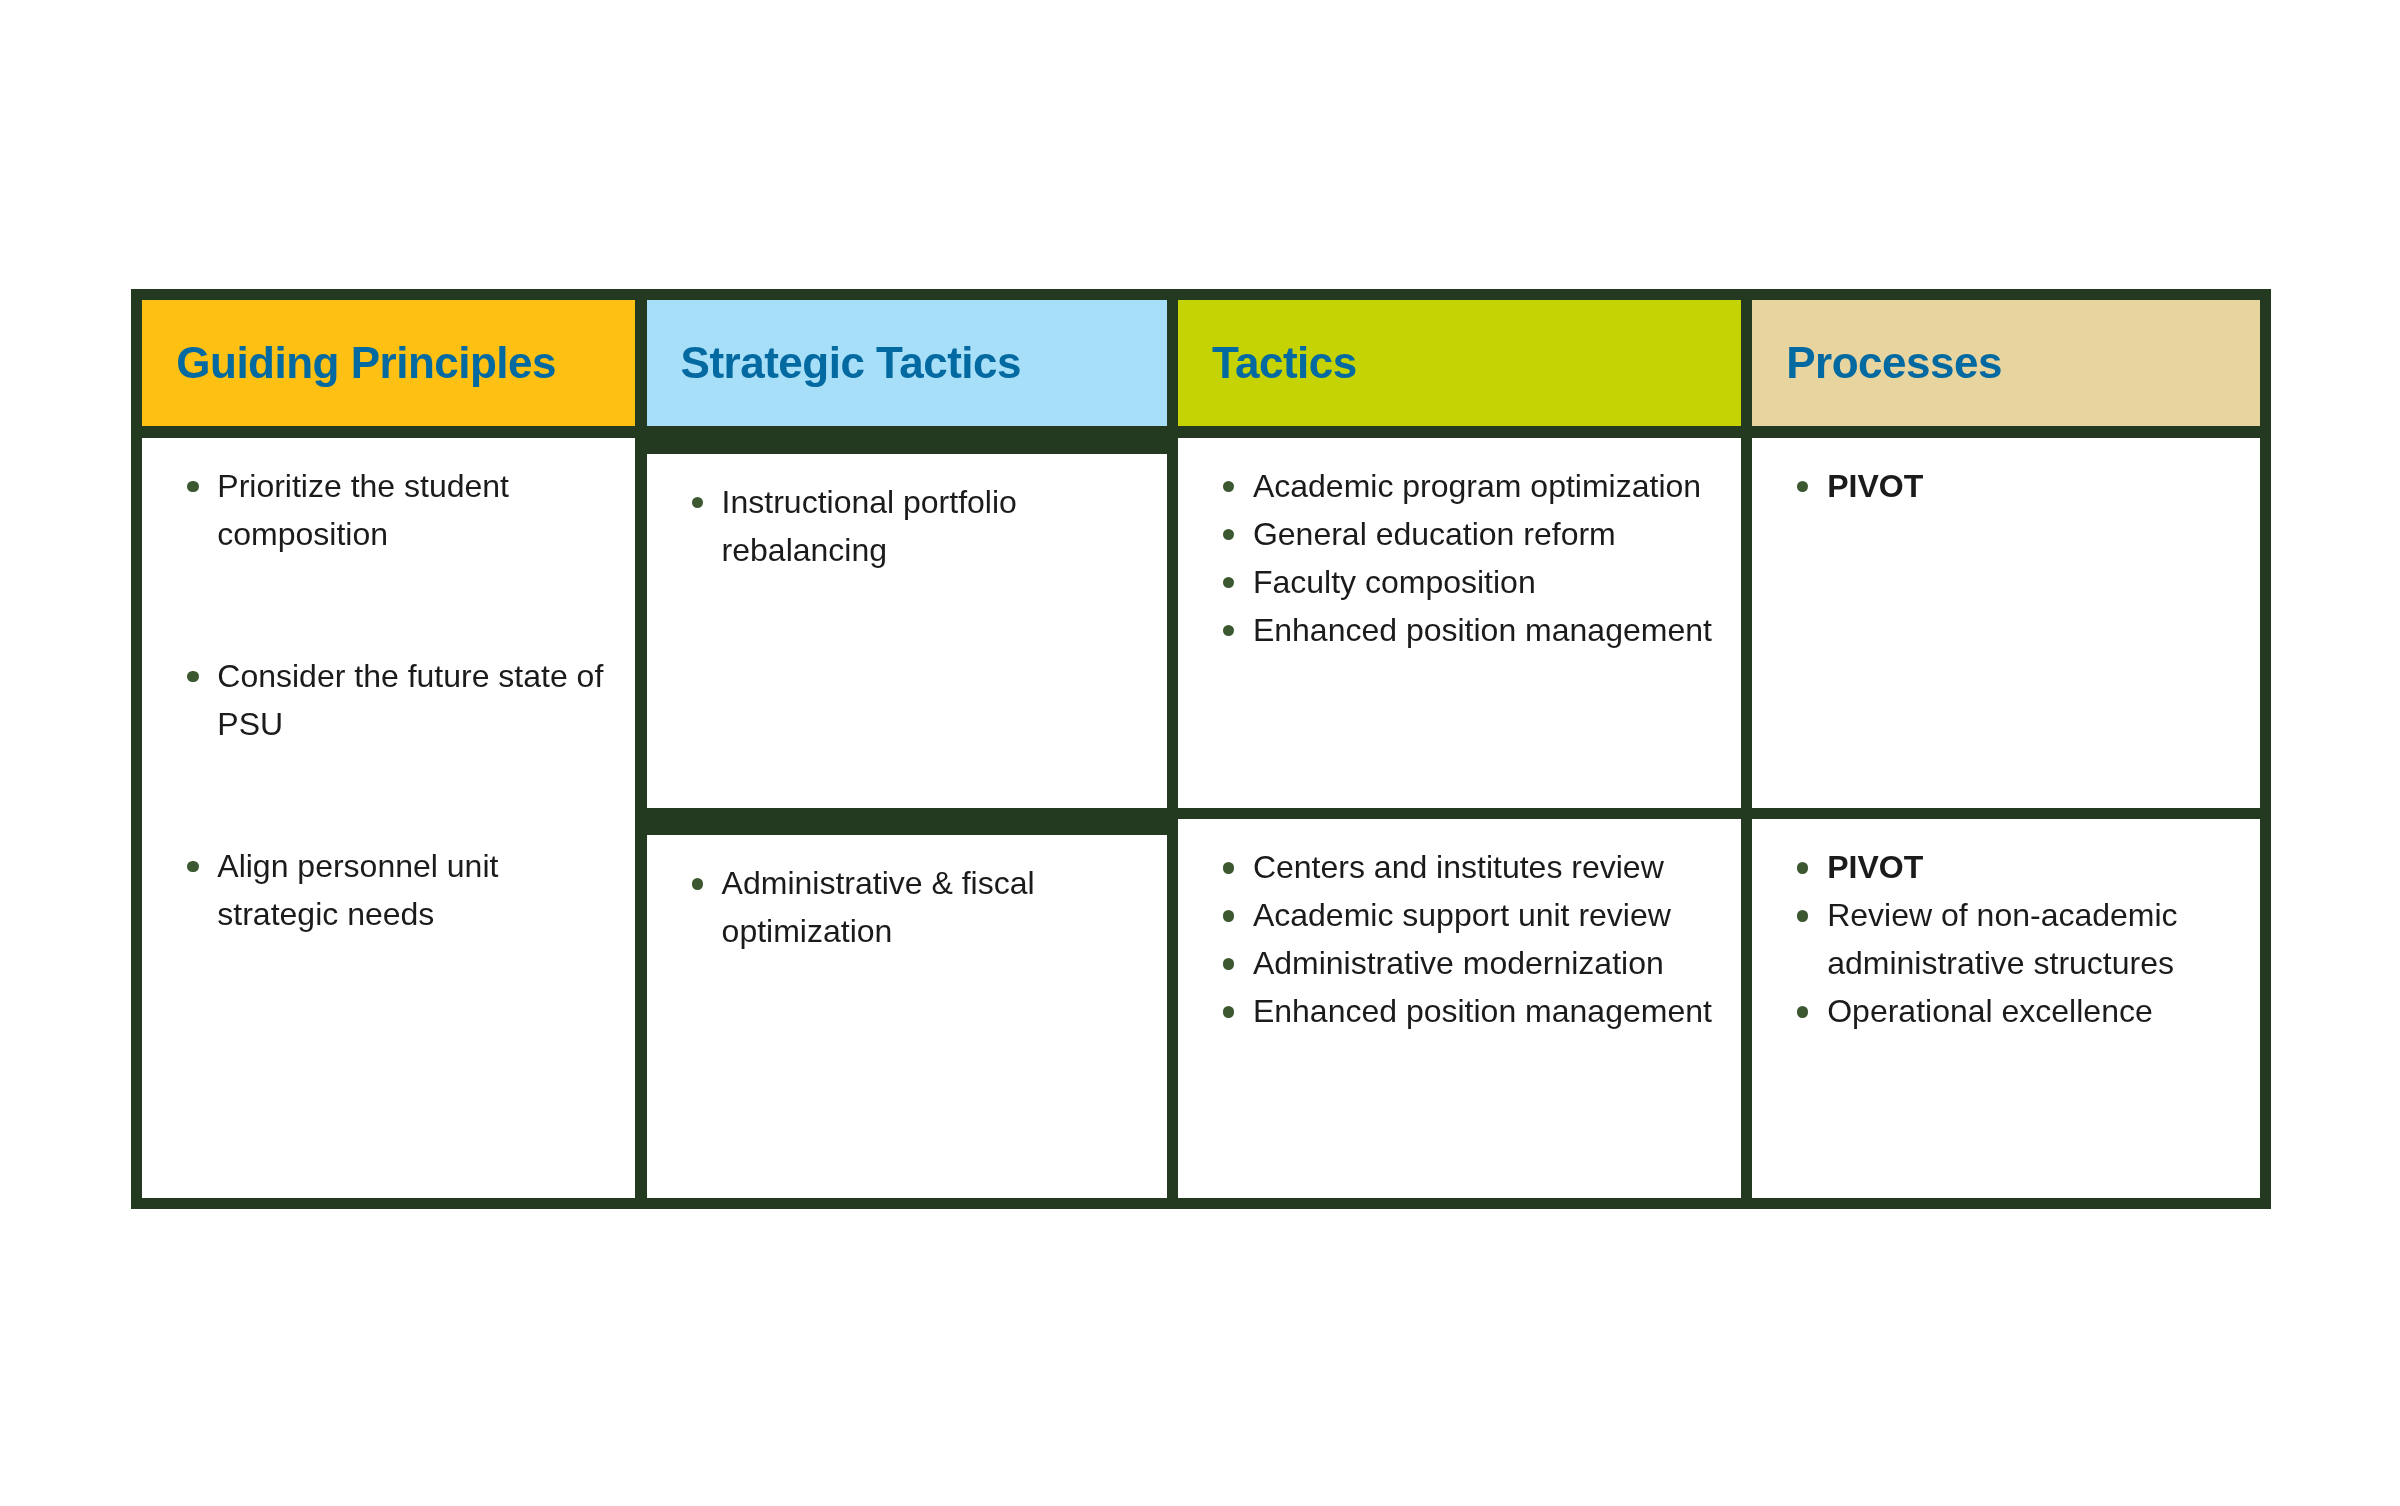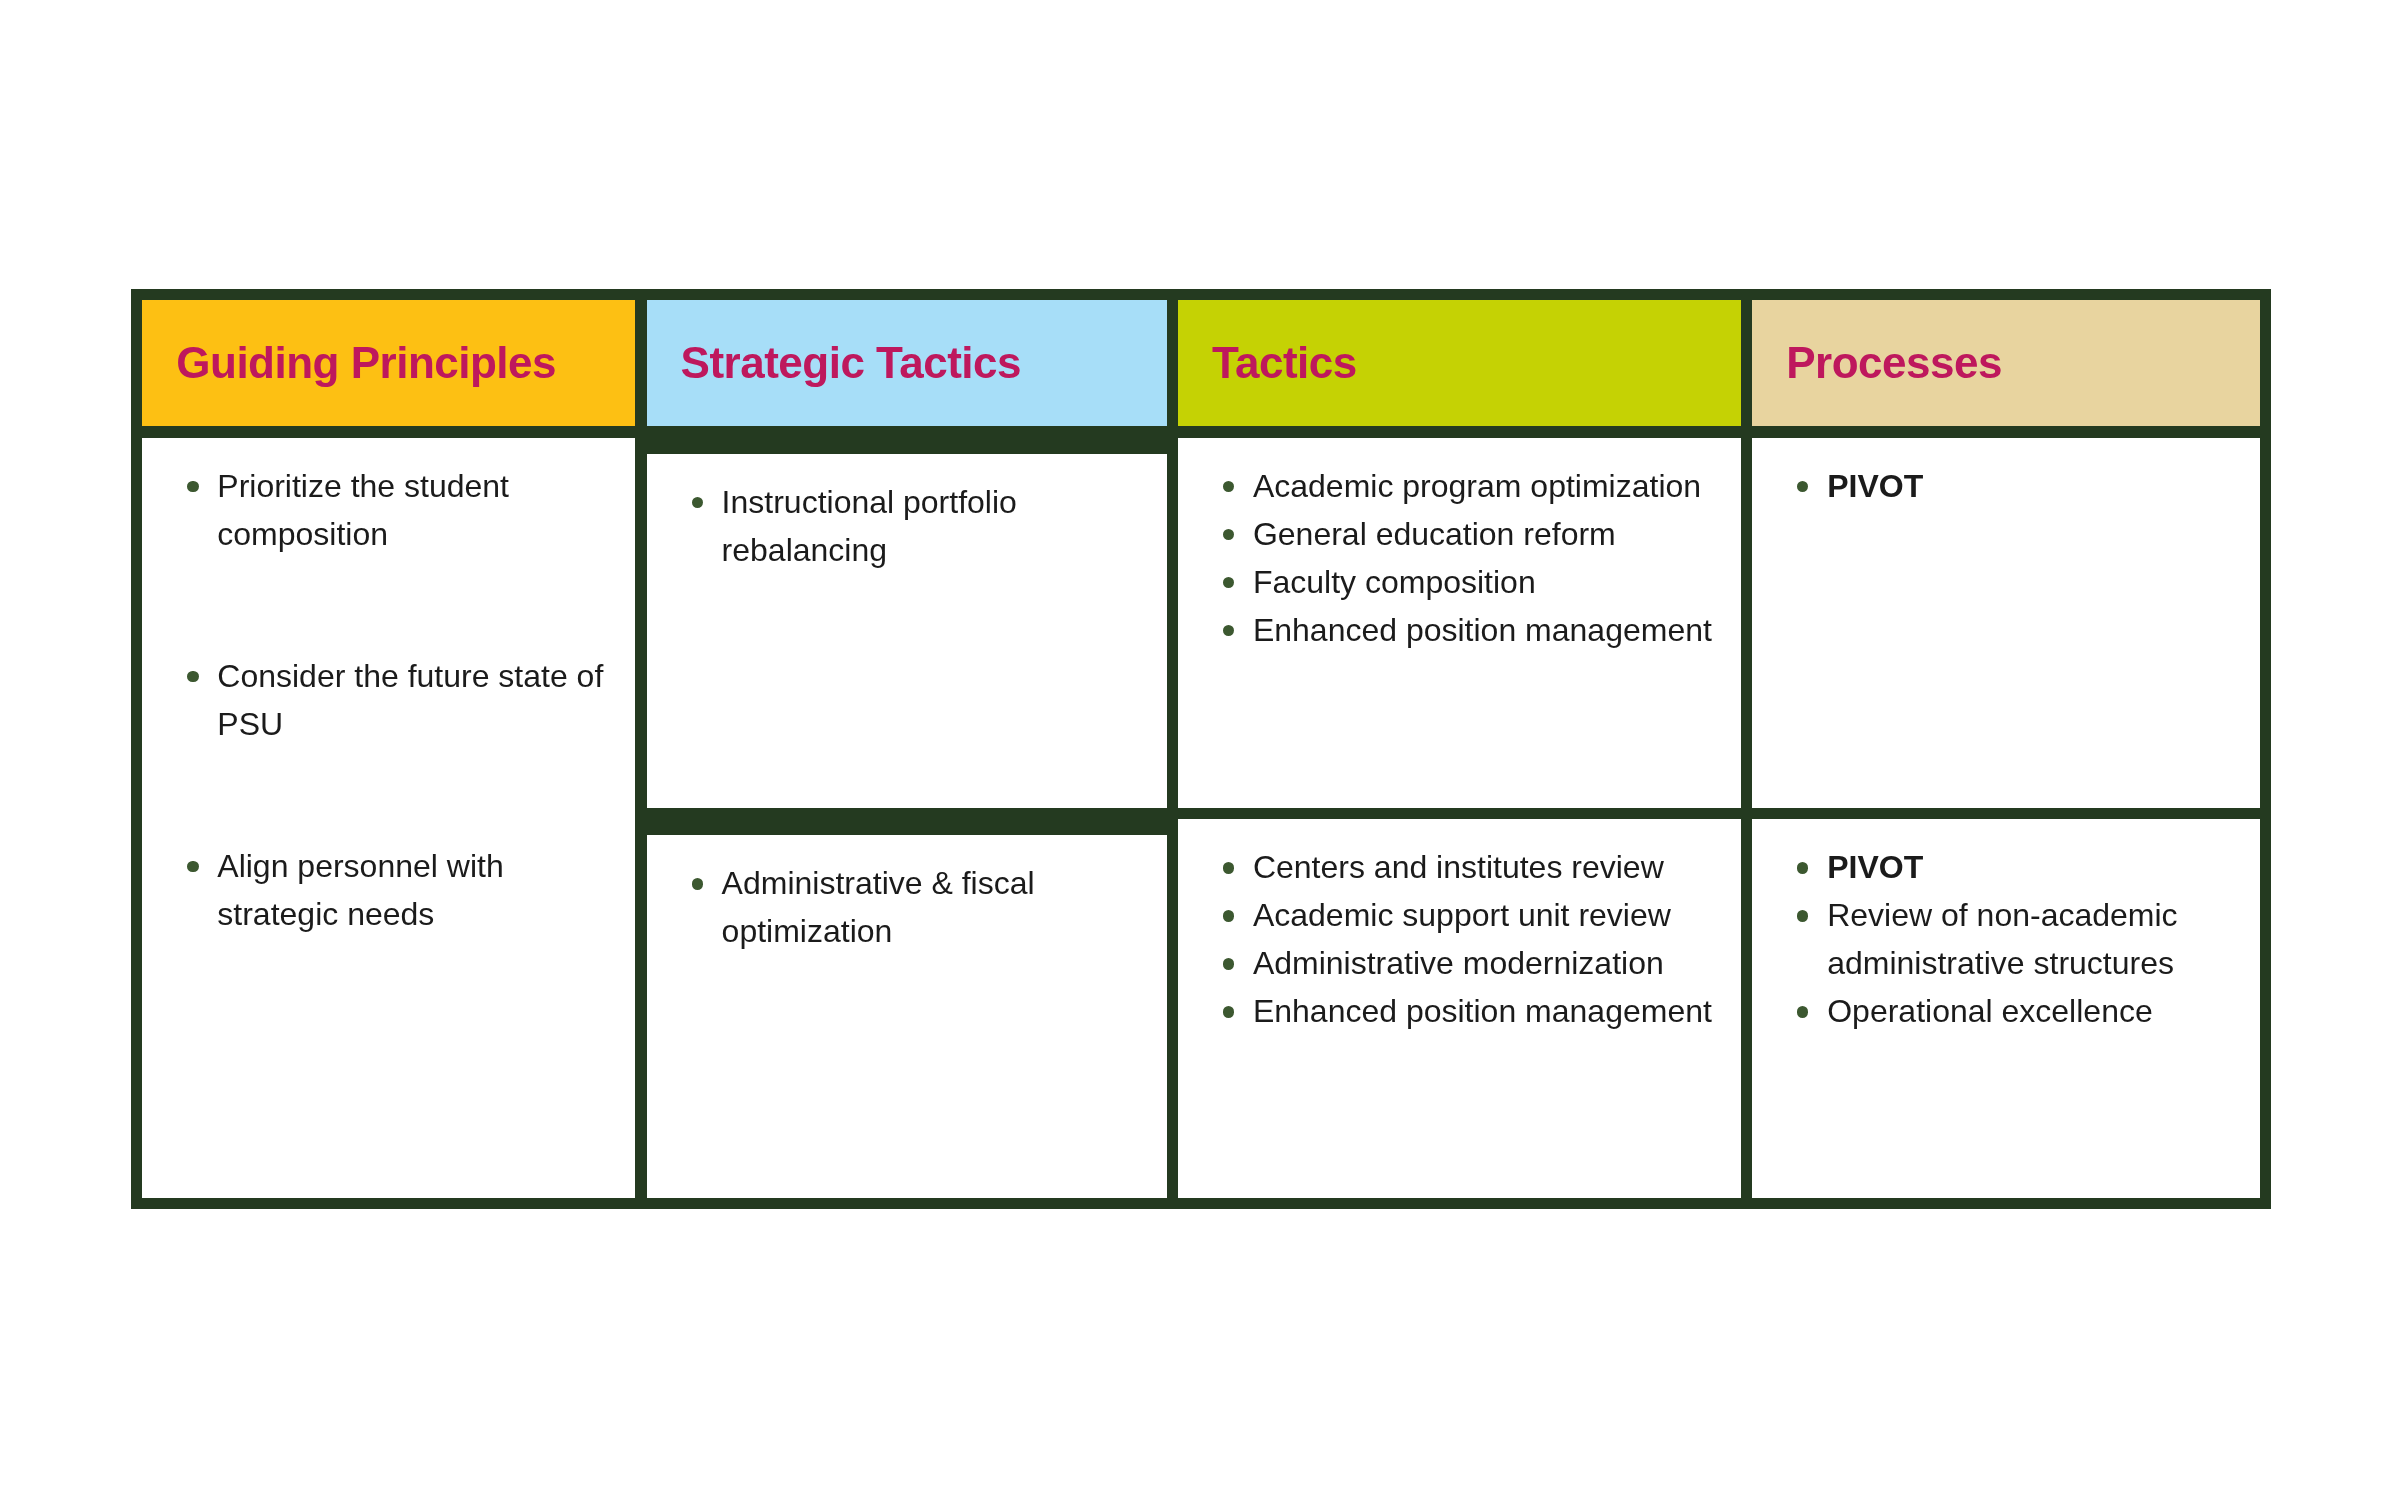--- a/index.html
+++ b/index.html
@@ -31,21 +31,21 @@
     background: #ffffff;
     box-sizing: border-box;
   }
   .header-cell {
     display: flex;
     align-items: center;
     padding-left: 34px;
     font-size: 44px;
     font-weight: 700;
     letter-spacing: -0.5px;
-    color: #be185d;
+    color: #0369a1;
   }
   .body-cell {
     padding: 24.5px 28px 19px 43px;
     color: var(--body-text, #1b1b1b);
     font-size: 32px;
     line-height: 48px;
   }
   .col1-body { grid-column: 1; grid-row: 2 / 4; }
   .r1 { grid-row: 2; }
   .r2 { grid-row: 3; }
@@ -94,21 +94,21 @@
       <span>Tactics</span>
     </div>
     <div class="cell header-cell" style="background-color: rgb(232, 212, 159);">
       <span>Processes</span>
     </div>
 
     <div class="cell body-cell col1-body">
       <ul class="bullets spaced">
           <li>Prioritize the student composition</li>
           <li>Consider the future state of PSU</li>
-          <li>Align personnel with strategic needs</li>
+          <li>Align personnel unit strategic needs</li>
         </ul>
     </div>
 
     <div class="cell body-cell c2 r1">
       <ul class="bullets">
           <li>Instructional portfolio rebalancing</li>
         </ul>
     </div>
     <div class="cell body-cell c2 r2">
       <ul class="bullets">

